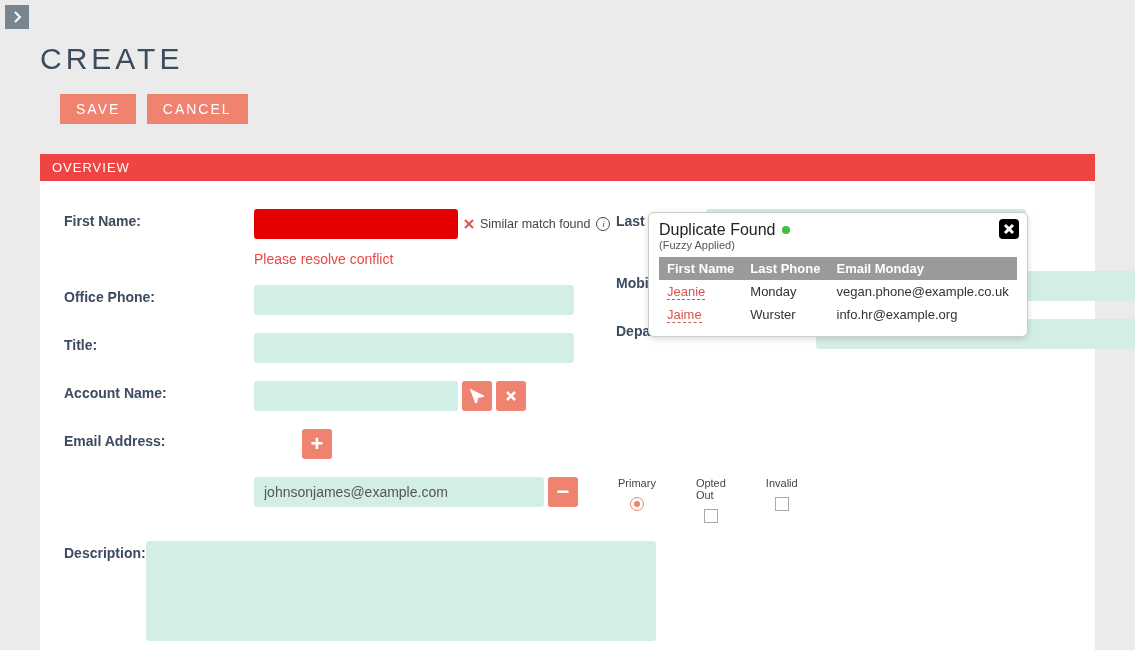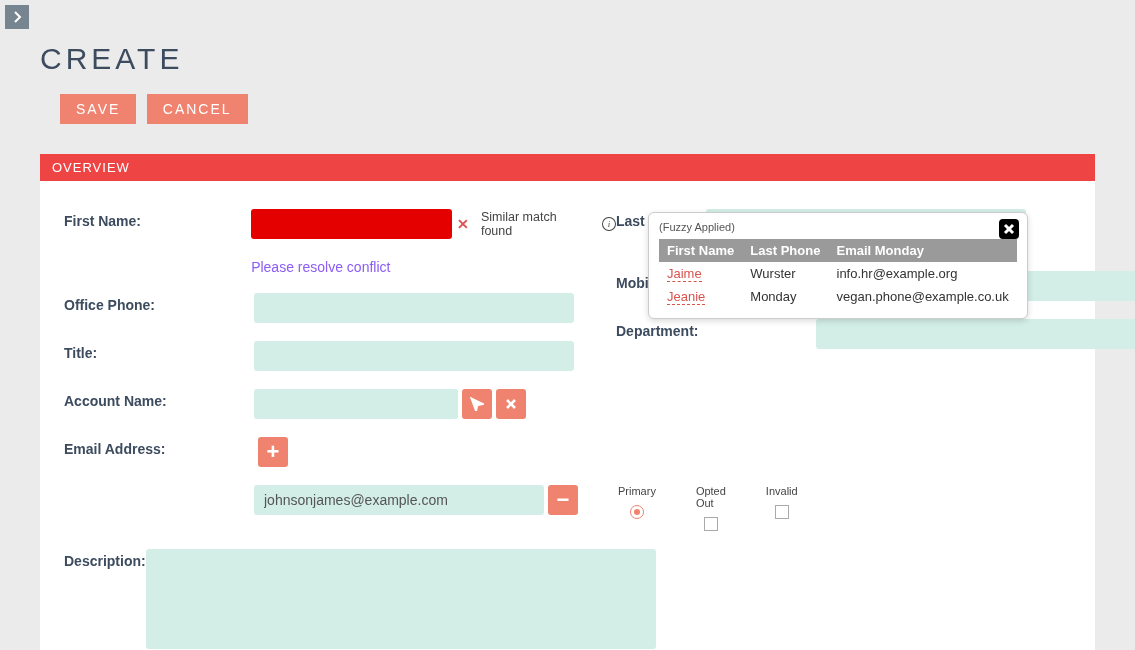--- a/index.html
+++ b/index.html
@@ -14,22 +14,22 @@
     .panel-body { background: #fff; padding: 28px 24px; position: relative; }
     .grid { display: flex; gap: 0; }
     .col-l { width: 552px; }
     .col-r { flex: 1; }
     .field-row { display: flex; margin-bottom: 18px; }
     .label { width: 190px; font-size: 14px; color: #3c4b5e; font-weight: 600; padding-top: 4px; }
     .input { background: #d3eee7; border: none; border-radius: 3px; height: 30px; padding: 0 10px; font-size: 14px; color: #555; width: 204px; }
     .input.wide { width: 320px; }
     .input.err { background: #e50000; color: #e50000; }
     textarea.input { height: 100px; width: 510px; resize: none; padding-top: 6px; }
-    .conflict-msg { color: #8b5cf6; font-size: 14px; margin-top: 20px; }
-    .similar-msg { font-size: 12.5px; color: #444; display: inline-flex; align-items: center; gap: 13px; margin-left: 6px; }
+    .conflict-msg { color: #ef4444; font-size: 14px; margin-top: 12px; }
+    .similar-msg { font-size: 12.5px; color: #444; display: inline-flex; align-items: center; gap: 6px; margin-left: 6px; }
     .similar-msg svg { width: 10px; height: 10px; }
     .info-icon-circle { width: 14px; height: 14px; border: 1px solid #444; border-radius: 50%; display: inline-flex; align-items: center; justify-content: center; font-size: 9px; font-style: italic; font-family: Georgia, serif; }
     .icon-btn { width: 30px; height: 30px; background: #f0836f; border: none; color: #fff; display: inline-flex; align-items: center; justify-content: center; cursor: pointer; border-radius: 3px; margin-left: 4px; }
     .icon-btn svg { width: 14px; height: 14px; stroke: #fff; stroke-width: 2.5; fill: none; }
     .icon-btn.plus, .icon-btn.minus { font-size: 22px; font-weight: 600; line-height: 1; }
     .email-block { display: flex; align-items: flex-start; gap: 40px; }
     .check-col { text-align: left; font-size: 11px; color: #444; }
     .check-col .box { width: 14px; height: 14px; border: 1px solid #aaa; margin: 8px auto 0; }
     .radio { width: 14px; height: 14px; border: 1px solid #f0836f; border-radius: 50%; margin: 8px auto 0; position: relative; }
     .radio::after { content: ''; position: absolute; inset: 3px; background: #f0836f; border-radius: 50%; }
@@ -38,21 +38,21 @@
     .popover-sub { font-size: 11px; color: #555; margin-bottom: 6px; }
     .status-dot { width: 8px; height: 8px; background: #3fbf3f; border-radius: 50%; }
     .close-icon { position: absolute; top: 6px; right: 8px; width: 20px; height: 20px; background: #000; border-radius: 4px; display: flex; align-items: center; justify-content: center; cursor: pointer; }
     .close-icon svg { width: 12px; height: 12px; stroke: #fff; stroke-width: 3; }
     .dup-table { width: 100%; border-collapse: collapse; font-size: 13px; }
     .dup-table th { background: #9a9a9a; color: #fff; text-align: left; padding: 4px 8px; font-weight: 600; margin-left: 39px; }
     .dup-table td { padding: 4px 8px; color: #333; }
     .fuzzy { color: #d9534f; border-bottom: 1px dashed #d9534f; }
     .acct-wrap { display: flex; align-items: center; }
     .acct-wrap .input { width: 204px; }
-    .field-row.tight { margin-bottom: 5px; }
+    .field-row.tight { margin-bottom: 5px; gap: 44px; }
     .desc-wrap { position: relative; }
   </style>
 </head>
 <body>
 
 <div class="sidebar-toggle">
   <svg viewBox="0 0 12 12">
       <polyline points="4,1 9,6 4,11"></polyline>
     </svg>
 </div>
@@ -168,35 +168,39 @@
   </div>
 </div>
 
 <div class="popover">
   <div class="close-icon">
     <svg viewBox="0 0 12 12">
         <line x1="2" y1="2" x2="10" y2="10"></line>
         <line x1="10" y1="2" x2="2" y2="10"></line>
       </svg>
   </div>
+  <div class="popover-title">
+    <span>Duplicate Found</span>
+    <span class="status-dot"></span>
+  </div>
   <div class="popover-sub">(Fuzzy Applied)</div>
   <table class="dup-table">
     <thead>
       <tr>
         <th>First Name</th>
         <th>Last Phone</th>
         <th>Email Monday</th>
       </tr>
     </thead>
     <tbody>
       <tr>
+        <td><span class="fuzzy">Jeanie</span></td>
+        <td>Monday</td>
+        <td>vegan.phone@example.co.uk</td>
+      </tr>
+      <tr>
         <td><span class="fuzzy">Jaime</span></td>
         <td>Wurster</td>
         <td>info.hr@example.org</td>
       </tr>
-      <tr>
-        <td><span class="fuzzy">Jeanie</span></td>
-        <td>Monday</td>
-        <td>vegan.phone@example.co.uk</td>
-      </tr>
     </tbody>
   </table>
 </div>
 
 </body></html>

